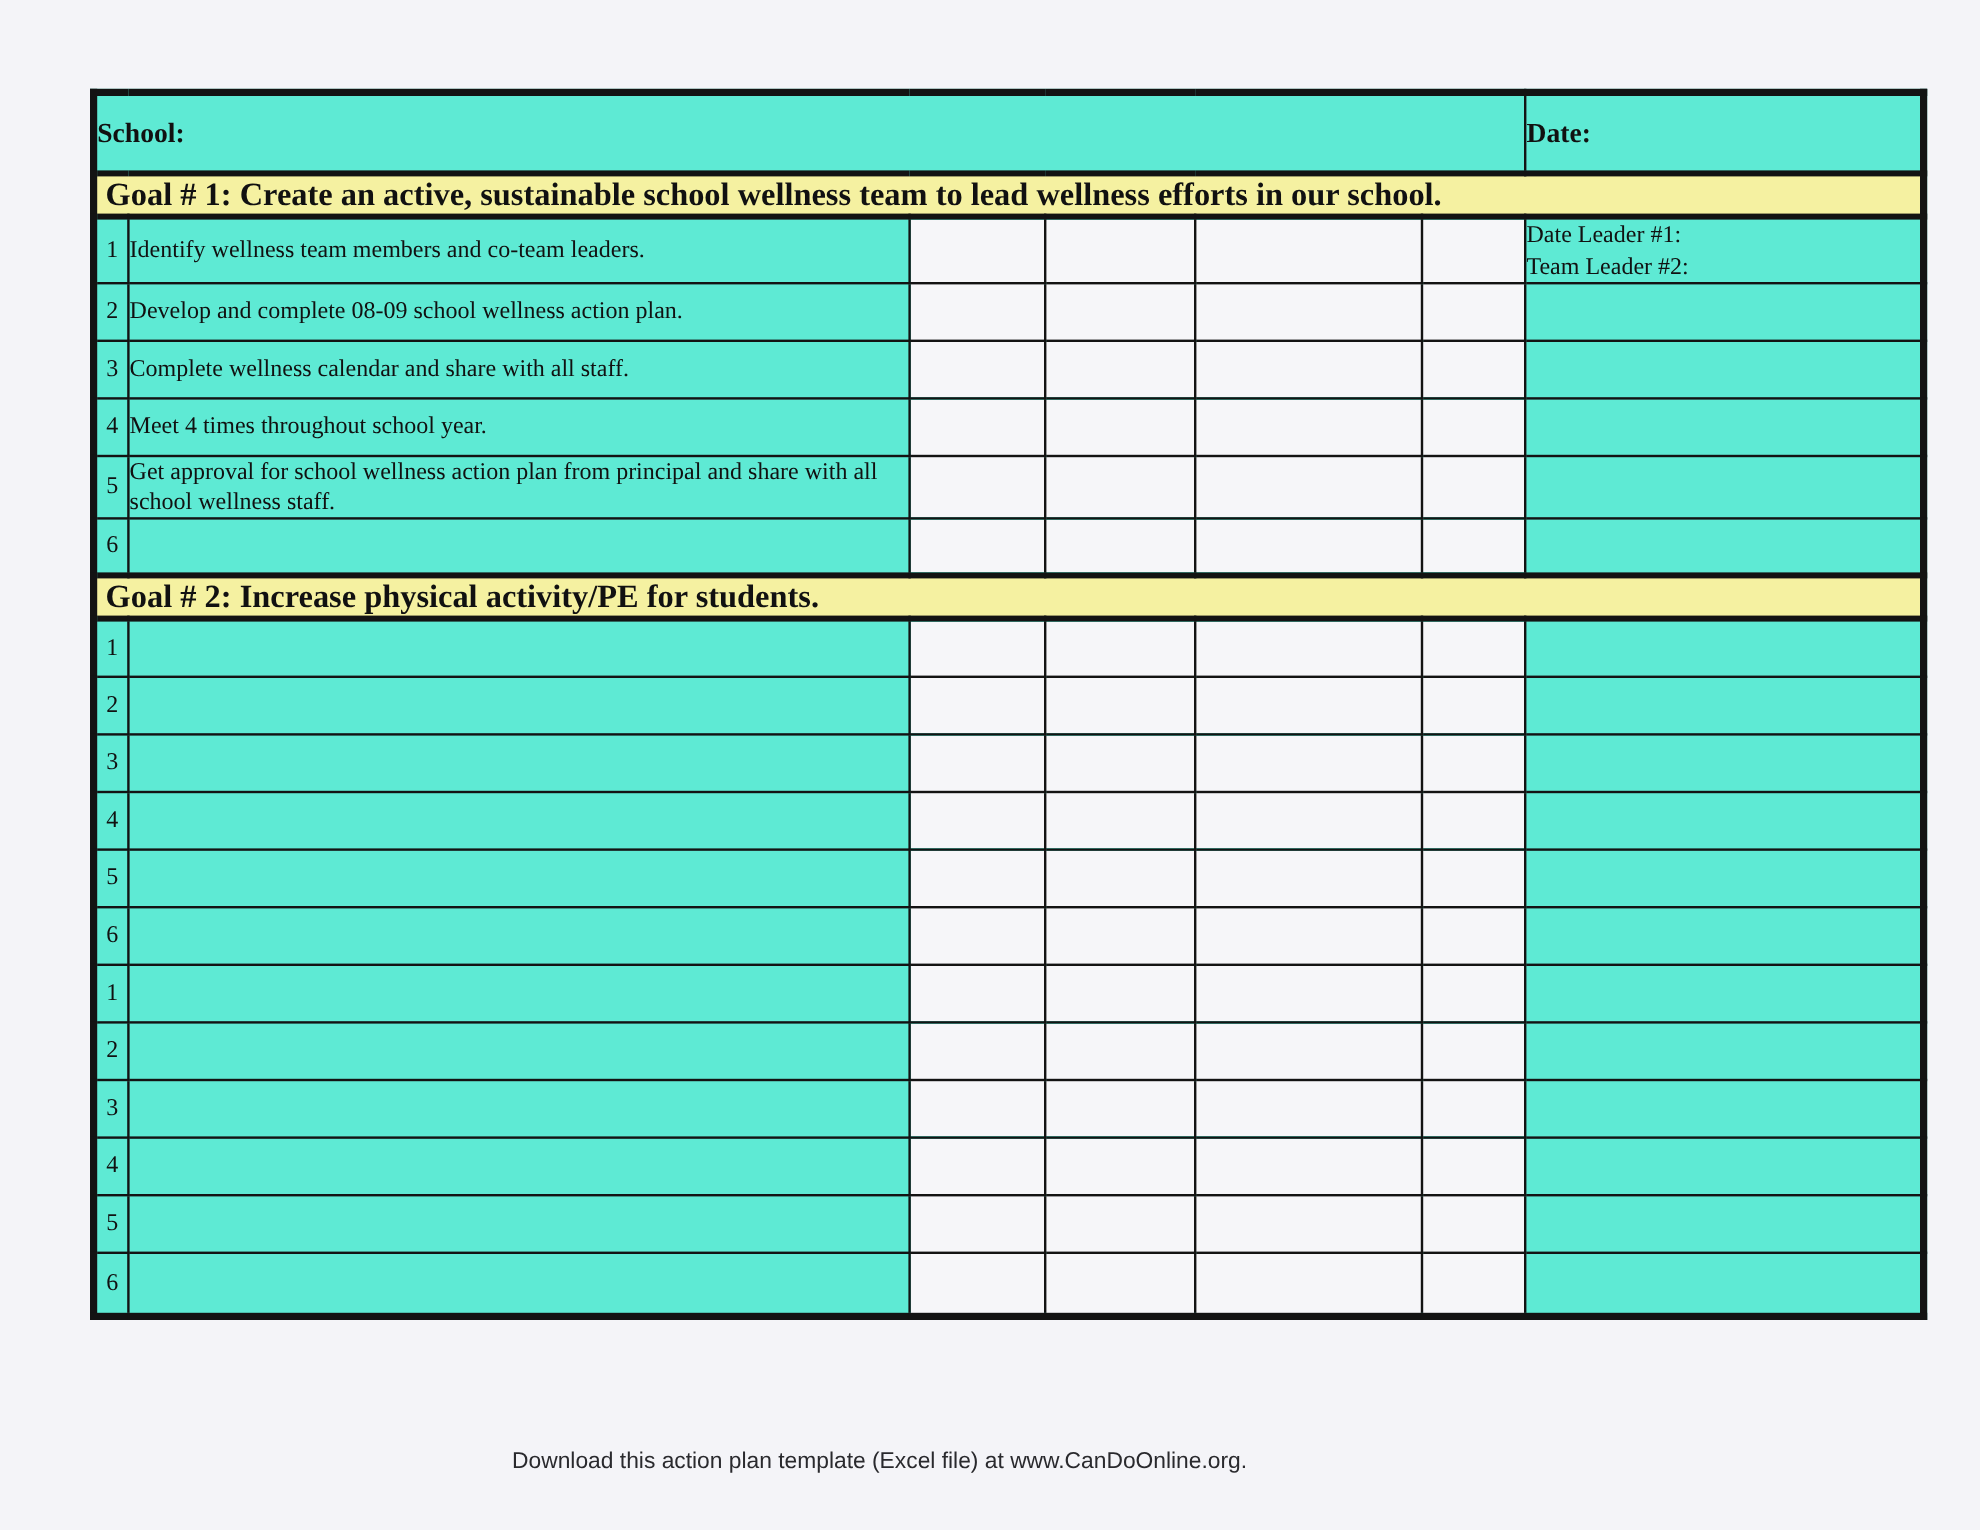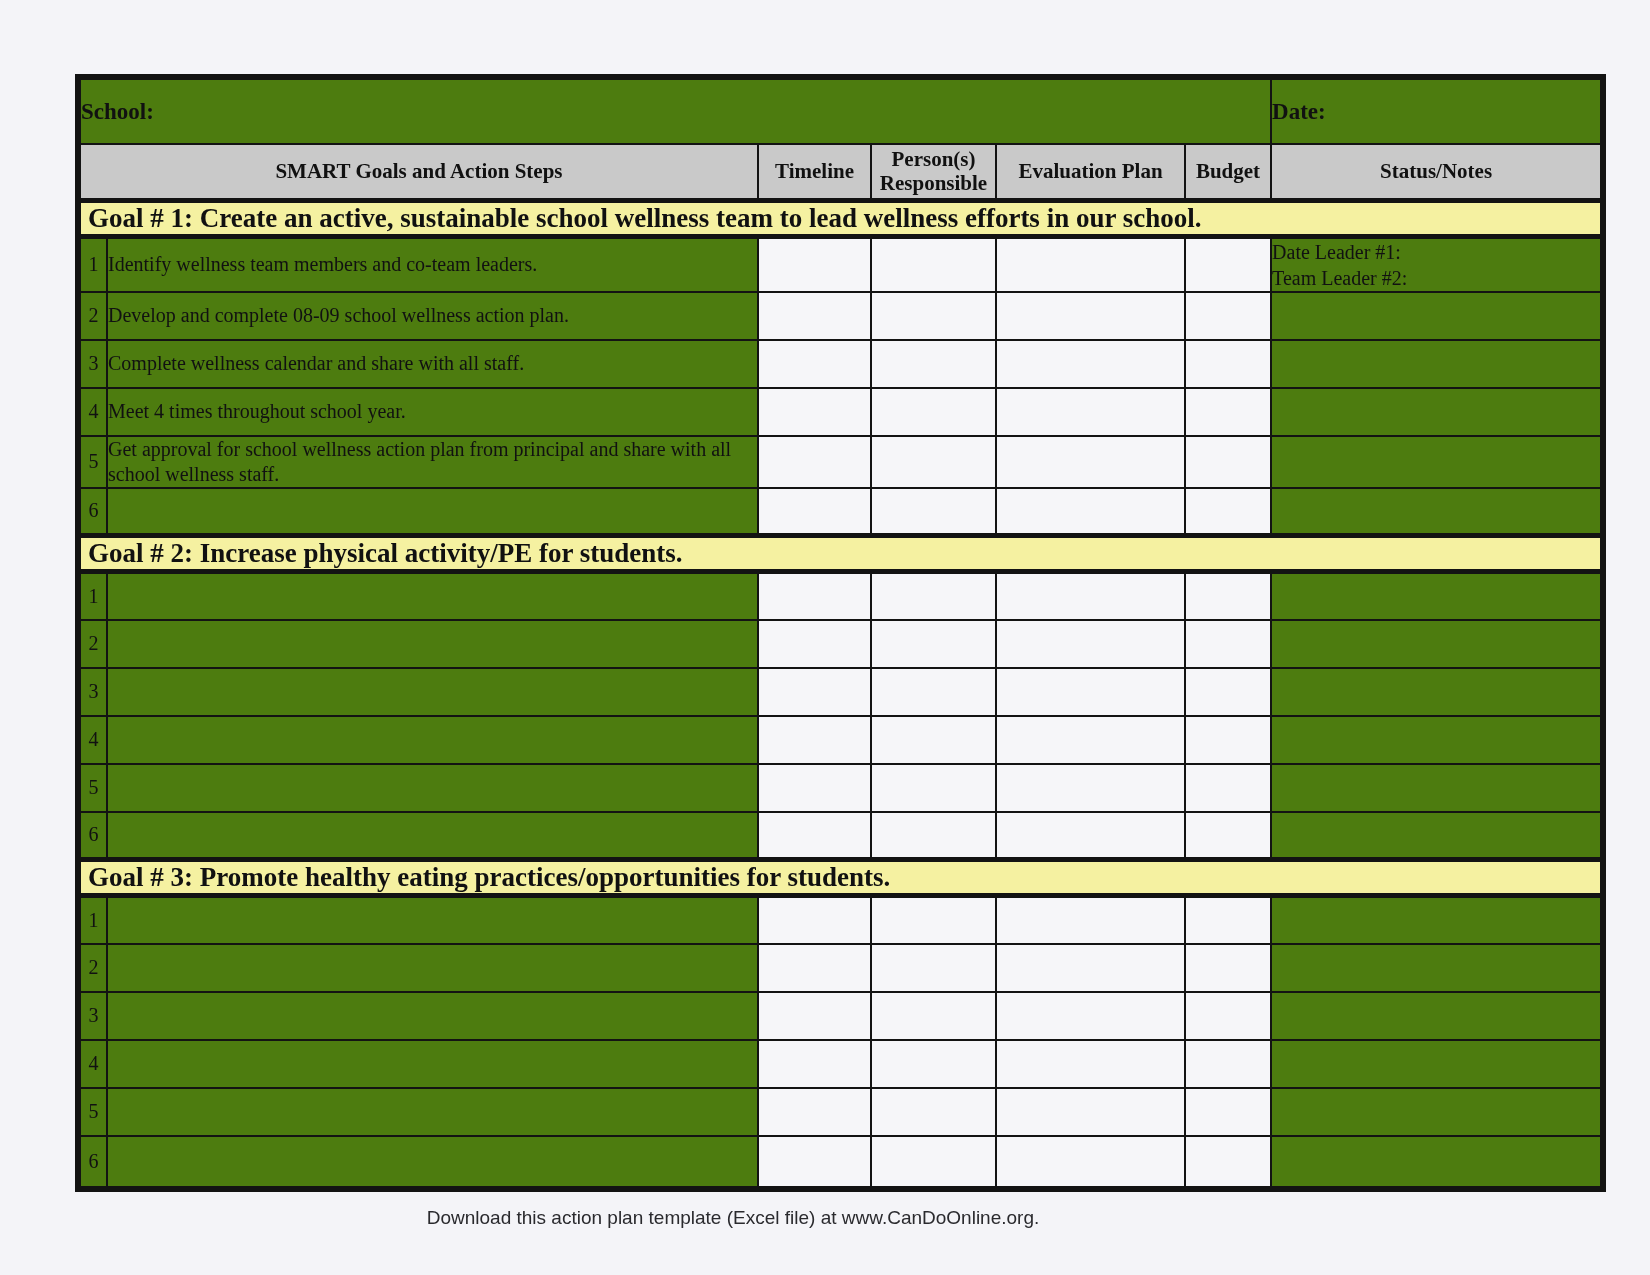--- a/index.html
+++ b/index.html
@@ -11,21 +11,21 @@
     position:relative;
     overflow:hidden;
   }
   .sheet{
     position:absolute;left:75px;top:74px;
   }
   table.plan{
     border-collapse:collapse;
     table-layout:fixed;
     width:1525px;
-    background:#4d7c0f;
+    background:#5eead4;
     border:6px solid #131313;
   }
   table.plan td{
     border:2px solid #131313;
     padding:0;
     overflow:hidden;
   }
   
   col.c-num{width:29px;}
   col.c-desc{width:651px;}
@@ -107,28 +107,20 @@
         <col class="c-bu">
         <col class="c-st">
     </colgroup>
 
     <tbody>
         <tr class="row-school">
       <td class="cell-school" colspan="6"><span>School:</span></td>
       <td class="cell-date"><span>Date:</span></td>
     </tr>
 
-    <tr class="row-head">
-      <td class="head-smart" colspan="2">SMART Goals and Action Steps</td>
-      <td>Timeline</td>
-      <td>Person(s) Responsible</td>
-      <td>Evaluation Plan</td>
-      <td>Budget</td>
-      <td>Status/Notes</td>
-    </tr>
 
     <tr class="row-goal">
       <td colspan="7">Goal # 1: Create an active, sustainable school wellness team to lead wellness efforts in our school.</td>
     </tr>
 
     <tr class="row-step row-step-tall">
       <td class="cell-num">1</td>
       <td class="cell-desc">Identify wellness team members and co-team leaders.</td>
       <td class="cell-blank"></td>
       <td class="cell-blank"></td>
@@ -247,23 +239,20 @@
     <tr class="row-step">
       <td class="cell-num">6</td>
       <td class="cell-desc"></td>
       <td class="cell-blank"></td>
       <td class="cell-blank"></td>
       <td class="cell-blank"></td>
       <td class="cell-blank"></td>
       <td class="cell-status"></td>
     </tr>
 
-    <tr class="row-goal">
-      <td colspan="7">Goal # 3: Promote healthy eating practices/opportunities for students.</td>
-    </tr>
 
     <tr class="row-step">
       <td class="cell-num">1</td>
       <td class="cell-desc"></td>
       <td class="cell-blank"></td>
       <td class="cell-blank"></td>
       <td class="cell-blank"></td>
       <td class="cell-blank"></td>
       <td class="cell-status"></td>
     </tr>

